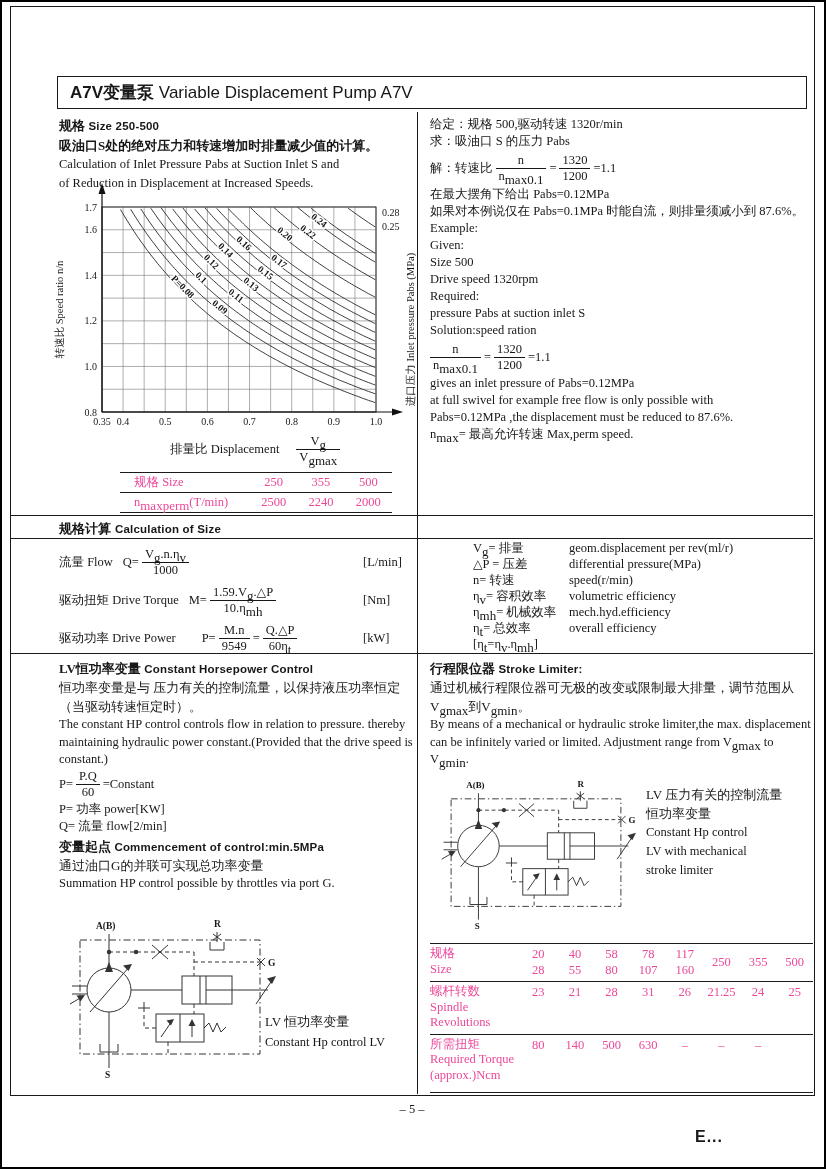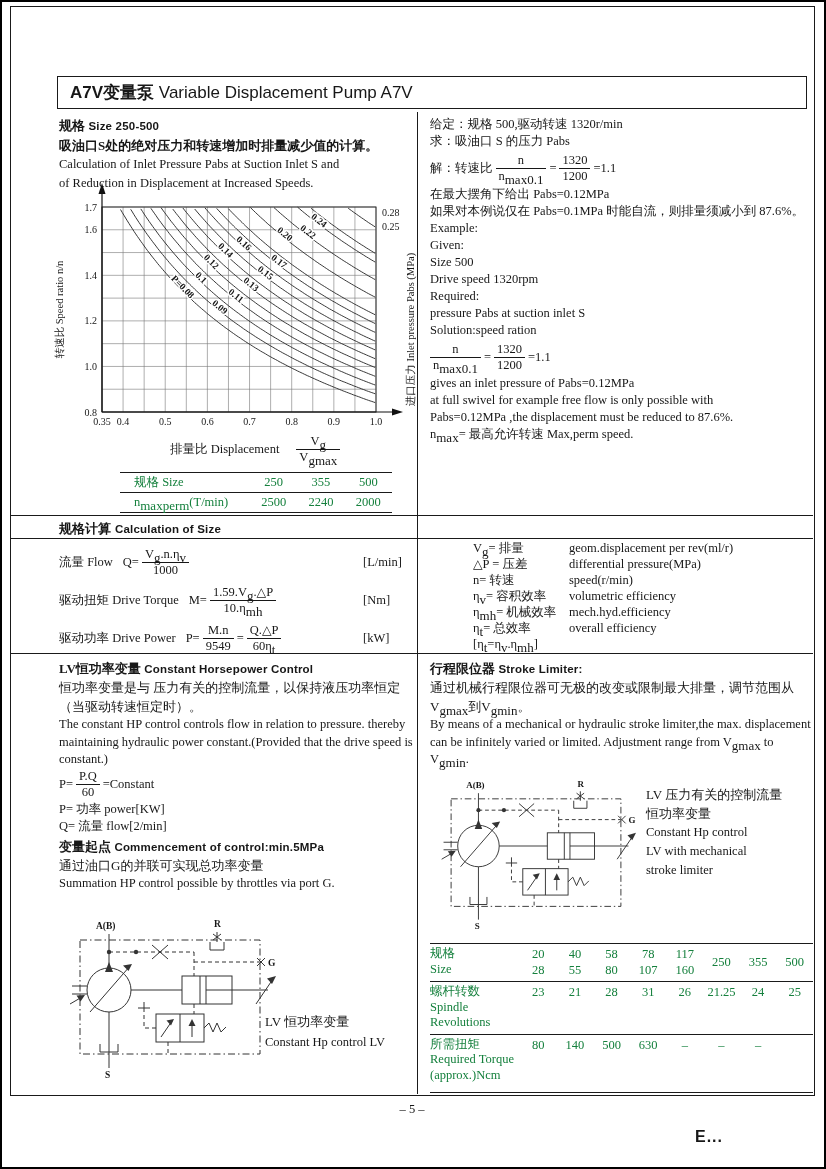--- a/index.html
+++ b/index.html
@@ -17,21 +17,21 @@
   .cnln{font-size:13px;line-height:19px;}
   .b{font-weight:bold;}
   .h-cn{font-weight:bold;font-size:13px;}
   .h-en{font-family:"Liberation Sans",sans-serif;font-weight:bold;font-size:11.5px;letter-spacing:.2px;}
   sub{font-size:13px;line-height:0;}
   .frac{display:inline-block;vertical-align:middle;text-align:center;font-size:12.5px;line-height:15px;margin:0 3px;}
   .frac .fn{display:block;border-bottom:1px solid #171717;padding:0 3px;}
   .frac .fd{display:block;padding:0 3px;}
   .exline{font-size:12.5px;line-height:17px;}
   .exfrac{display:flex;align-items:center;height:36px;font-size:12.5px;}
-  table{border-collapse:collapse;font-size:12.5px;color:#15803d;}
+  table{border-collapse:collapse;font-size:12.5px;color:#ec4899;}
   .t1{position:absolute;left:118px;top:470px;width:272px;border-top:1px solid #1a1a1a;}
   .t1 tr{border-bottom:1px solid #1a1a1a;}
   .t1 td{height:19px;text-align:center;padding:0;}
   .t1 td.lbl{text-align:left;padding-left:14px;width:116px;}
   .calcrow{position:relative;display:flex;align-items:center;min-height:34px;margin-bottom:4px;font-size:12.5px;}
   .calcrow .unit{position:absolute;left:258px;margin-left:46px;}
   .defrow{display:flex;font-size:12.5px;line-height:16px;}
   .defrow .sym{width:96px;flex:0 0 96px;margin-left:43px;}
   .t2{position:absolute;left:428px;top:941px;width:383px;border-top:1px solid #1a1a1a;table-layout:fixed;}
   .t2 tr{border-bottom:1px solid #1a1a1a;}
@@ -231,21 +231,21 @@
     <div class="calcrow">
       <span style="margin-right:10px">驱动扭矩 Drive Torque</span>
       <span>M=</span>
       <span class="frac">
           <span class="fn">1.59.V<sub>g</sub>.△P</span>
           <span class="fd">10.η<sub>mh</sub></span>
         </span>
       <span class="unit">[Nm]</span>
     </div>
     <div class="calcrow">
-      <span style="margin-right:10px">驱动功率 Drive Power</span>
+      <span style="margin-right:26px">驱动功率 Drive Power</span>
       <span>P=</span>
       <span class="frac">
           <span class="fn">M.n</span>
           <span class="fd">9549</span>
         </span>
       <span>=</span>
       <span class="frac">
           <span class="fn">Q.△P</span>
           <span class="fd">60η<sub>t</sub></span>
         </span>

